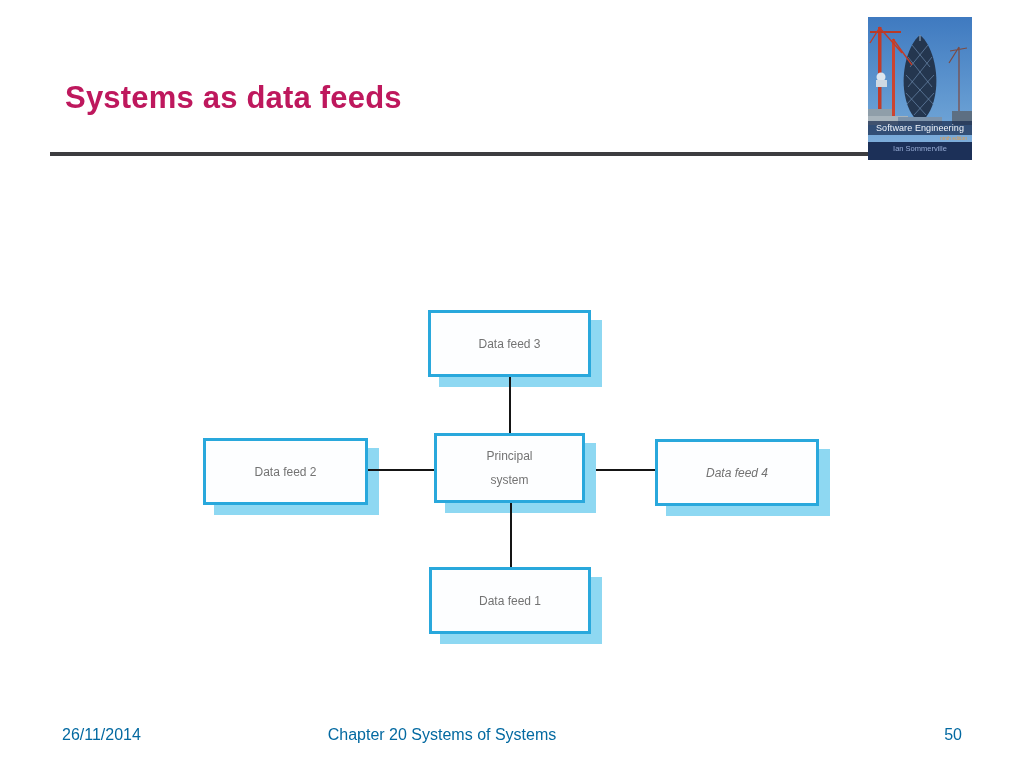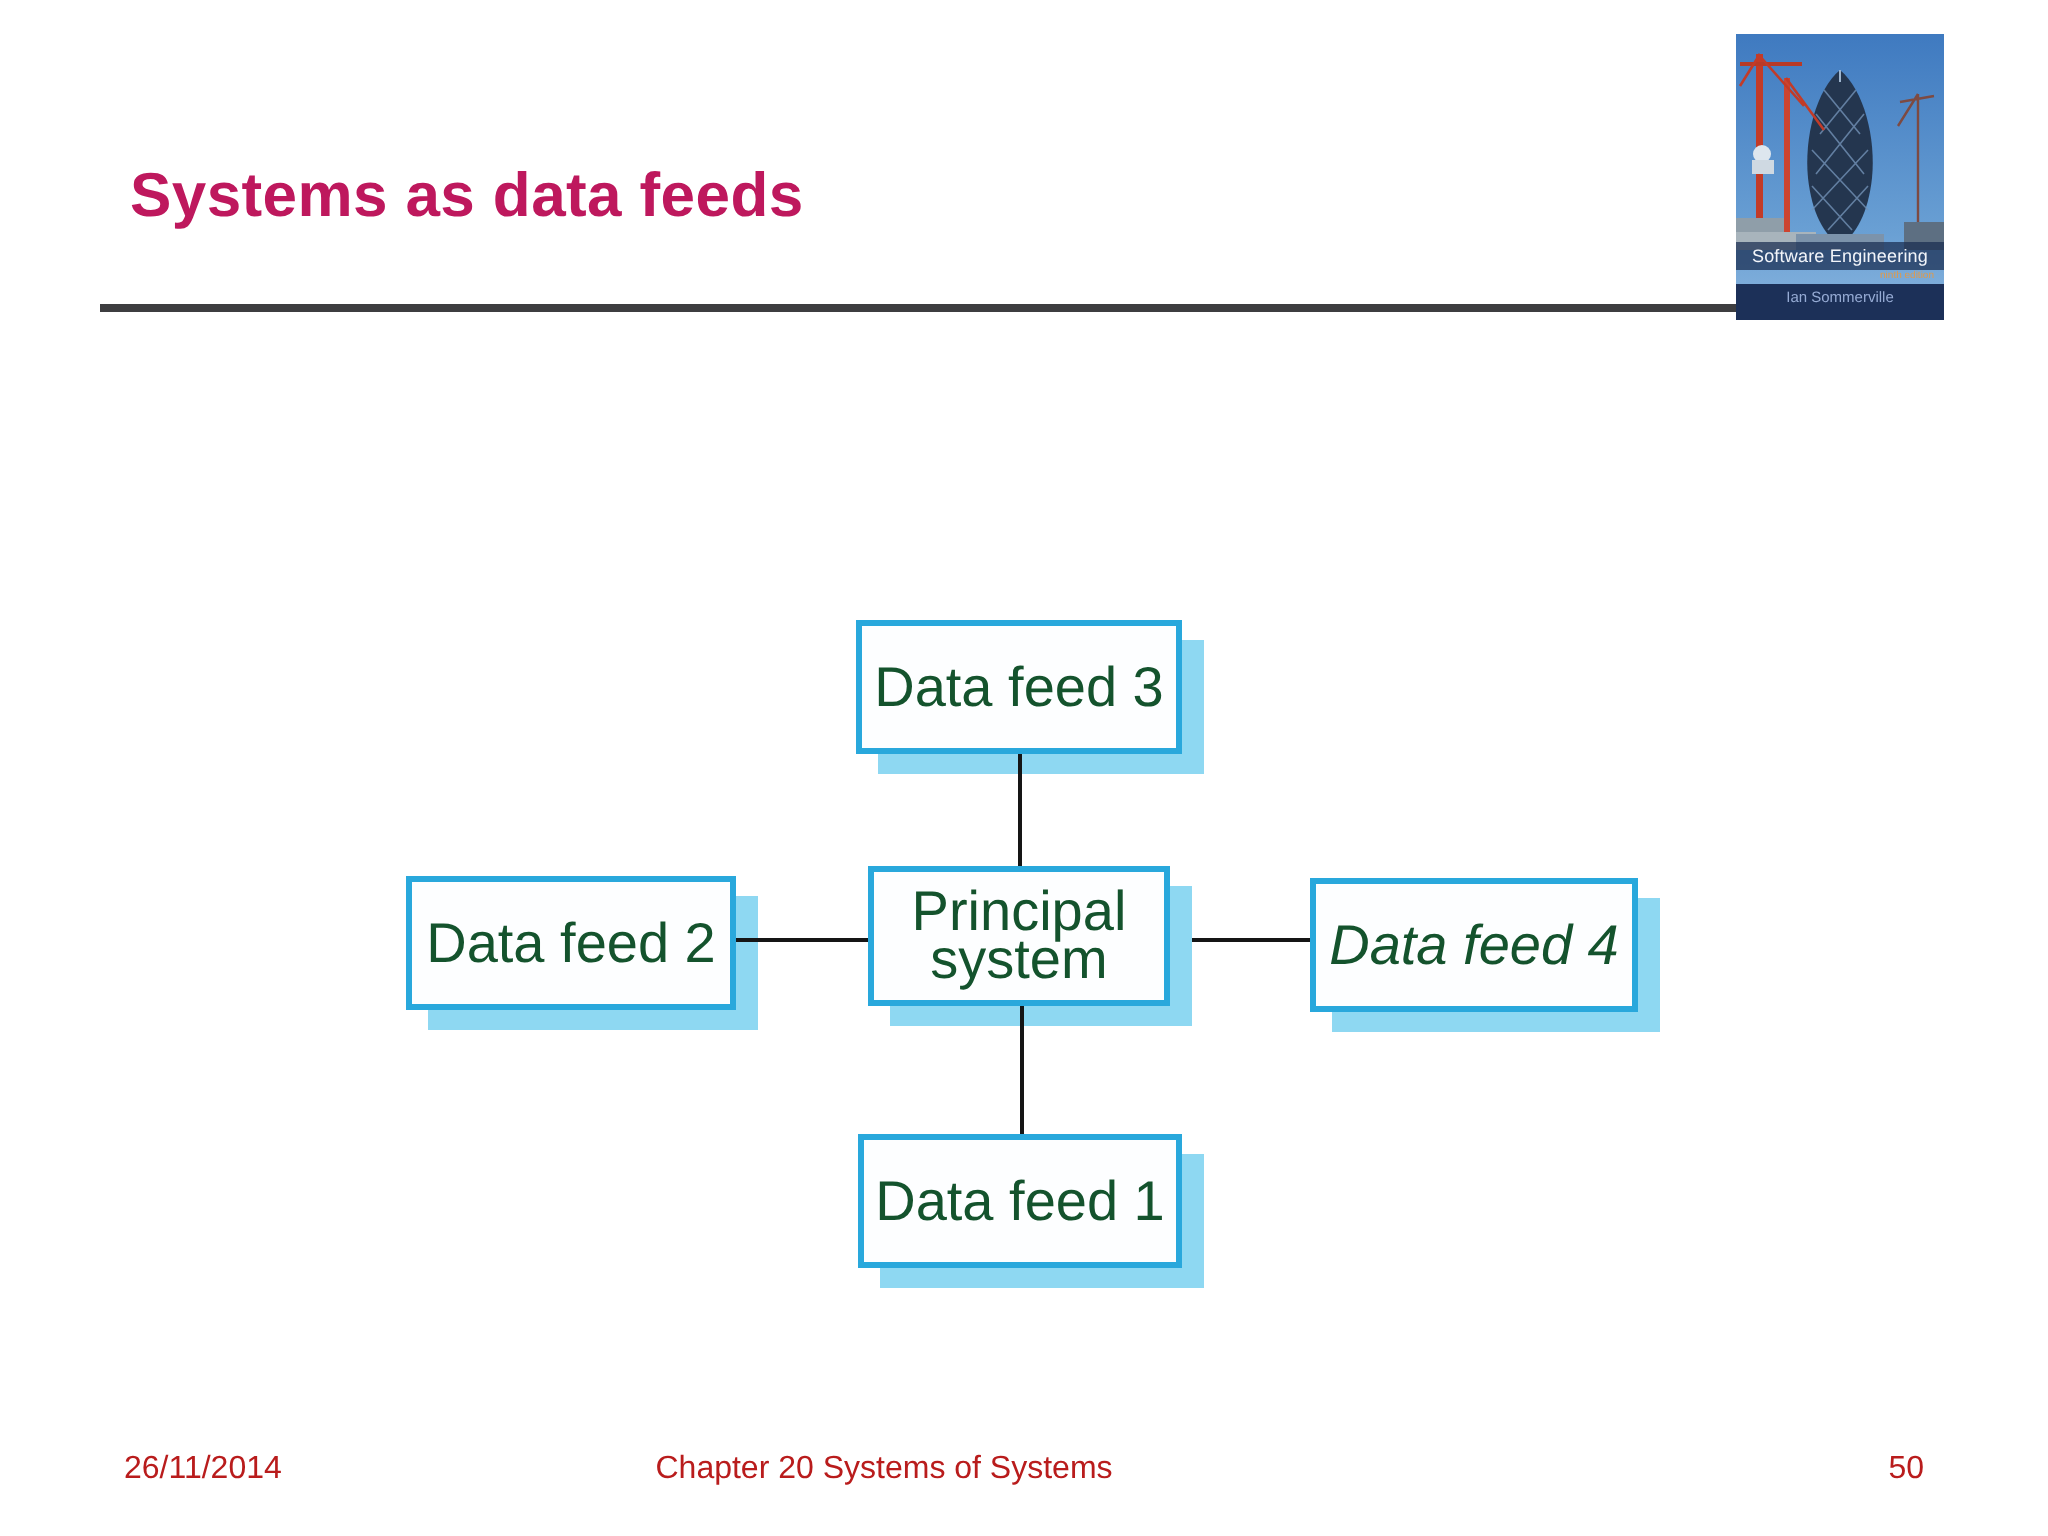--- a/index.html
+++ b/index.html
@@ -84,22 +84,22 @@
   .diagram { position: absolute; left: 0; top: 0; width: 1024px; height: 768px; }
   .node {
     position: absolute;
     box-sizing: border-box;
     background: #fdfeff;
     border: 3px solid #29a8dc;
     box-shadow: 11px 10px 0 #8ed8f2;
     display: flex;
     align-items: center;
     justify-content: center;
-    color: #14532d;
-    font-size: 28px;
+    color: #737373;
+    font-size: 12px;
     text-align: center;
     z-index: 3;
   }
   .node-label { white-space: pre-line; line-height: 24px; }
   .node-df3       { left: 428px; top: 310px; width: 163px; height: 67px; }
   .node-df2       { left: 203px; top: 438px; width: 165px; height: 67px; }
   .node-principal { left: 434px; top: 433px; width: 151px; height: 70px; }
   .node-df4       { left: 655px; top: 439px; width: 164px; height: 67px; font-style: italic; }
   .node-df1       { left: 429px; top: 567px; width: 162px; height: 67px; }
 
@@ -107,21 +107,21 @@
   .conn-v-top    { left: 509px; top: 377px; width: 1.5px; height: 56px; }
   .conn-v-bottom { left: 510px; top: 503px; width: 1.5px; height: 64px; }
   .conn-h-left   { left: 368px; top: 469px; width: 66px;  height: 1.5px; }
   .conn-h-right  { left: 596px; top: 469px; width: 59px;  height: 1.5px; }
 
   
   .footer {
     position: absolute;
     left: 0; top: 721px;
     width: 1024px; height: 28px;
-    color: #b91c1c;
+    color: #0369a1;
     font-size: 16px;
     line-height: 28px;
   }
   .footer-date { position: absolute; left: 62px; }
   .footer-chapter { position: absolute; left: 0; width: 884px; text-align: center; }
   .footer-page { position: absolute; right: 62px; }
 </style>
 </head>
 <body>
 

